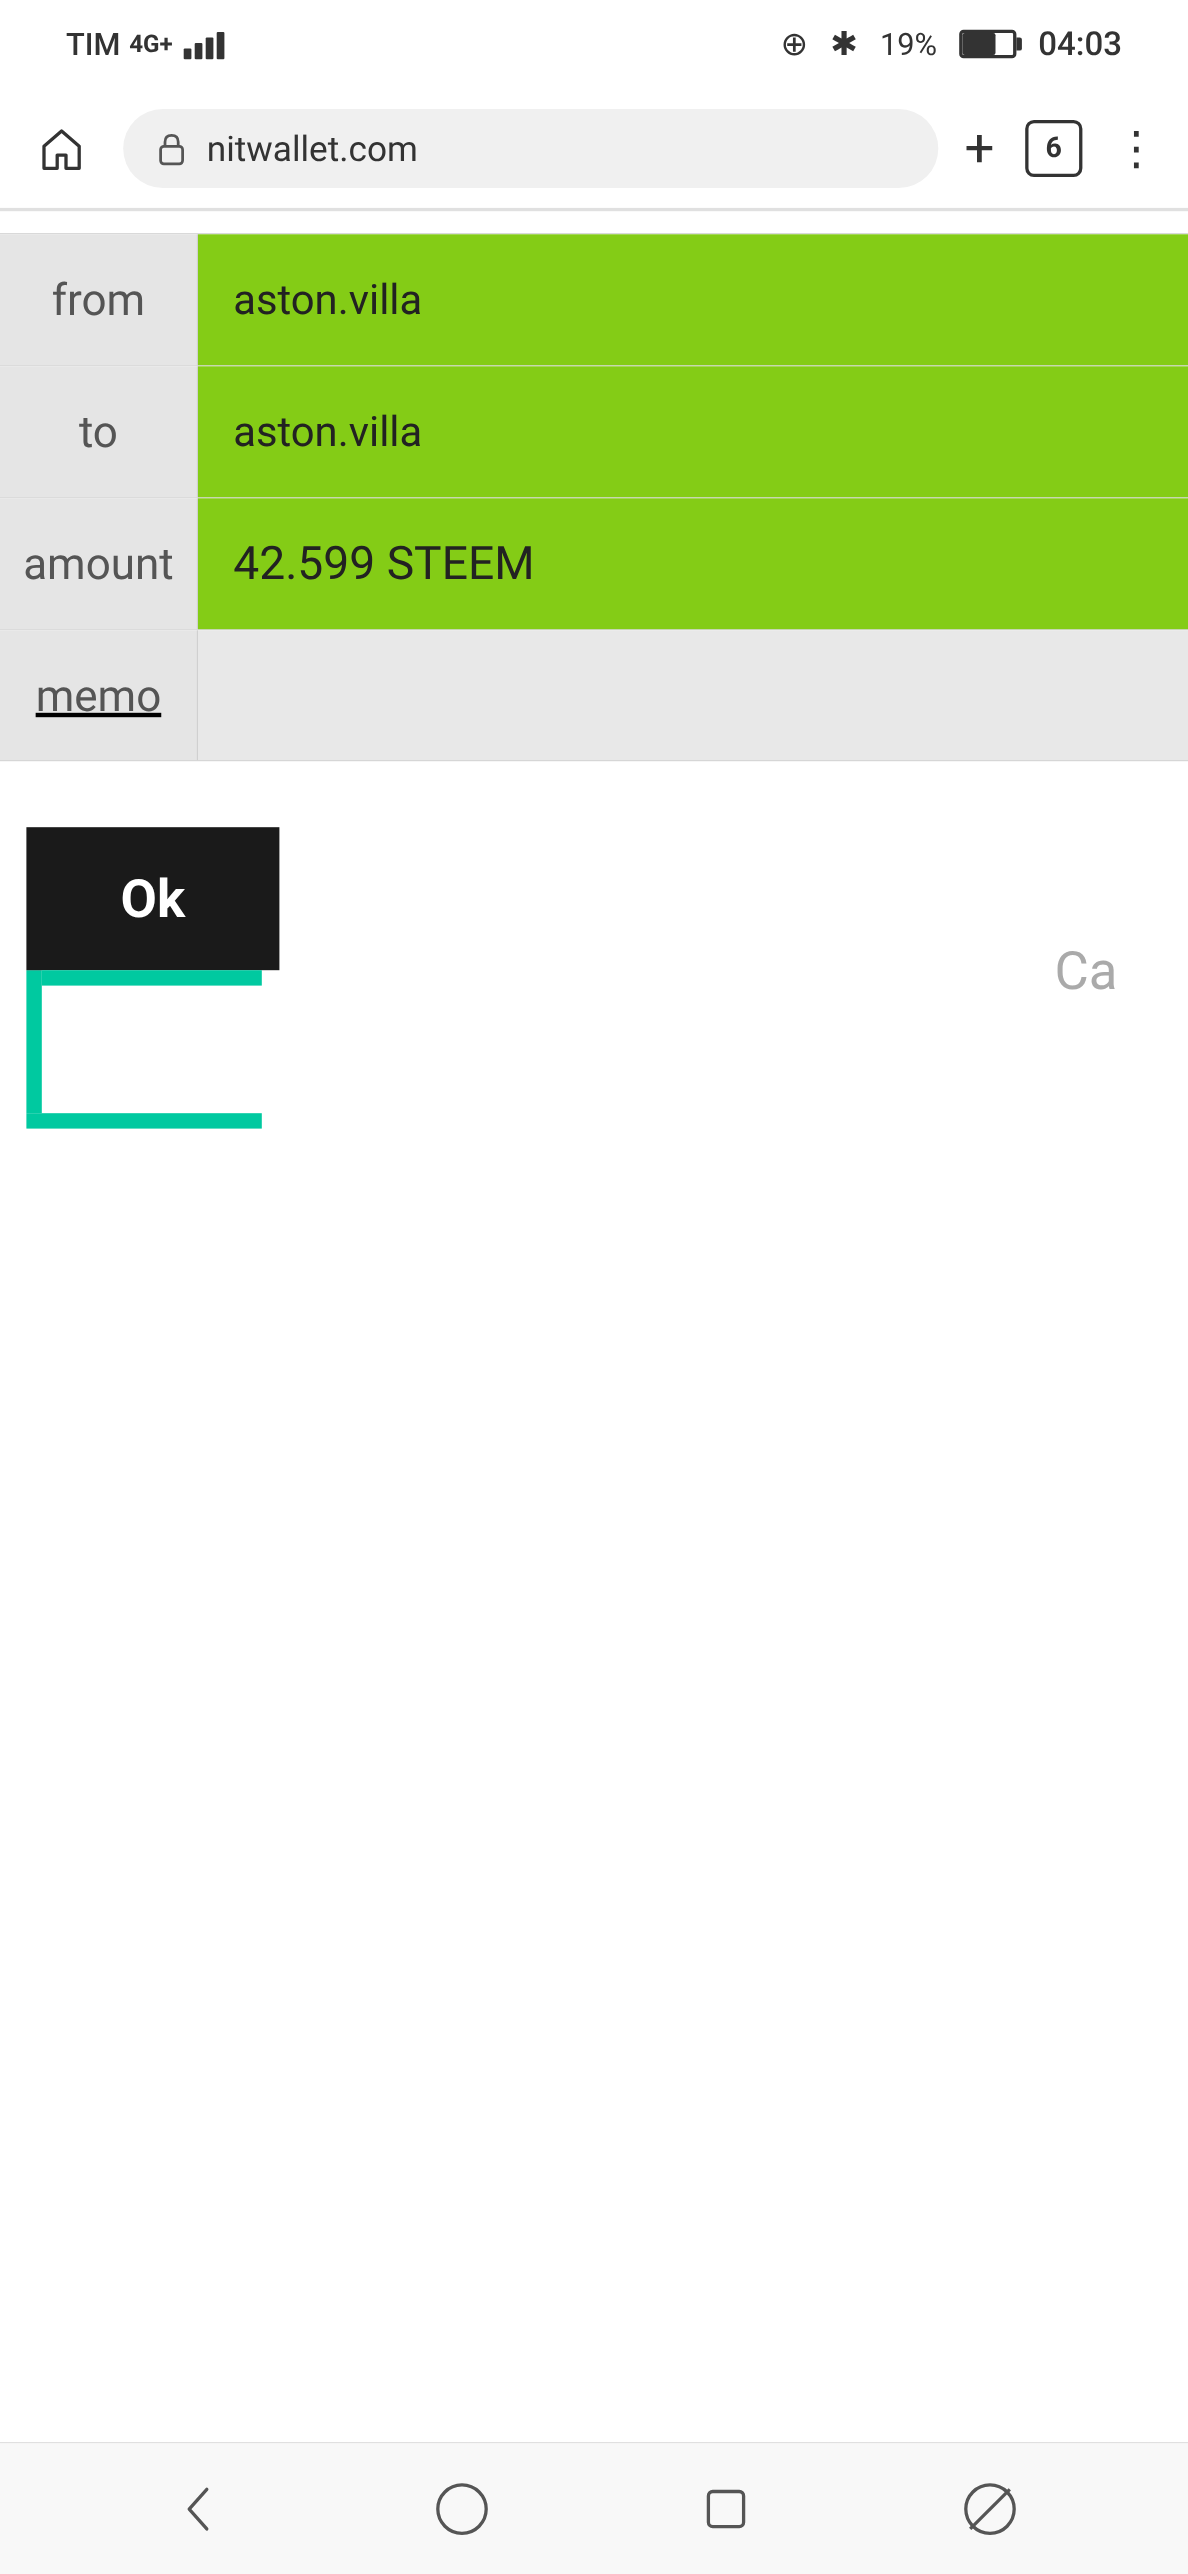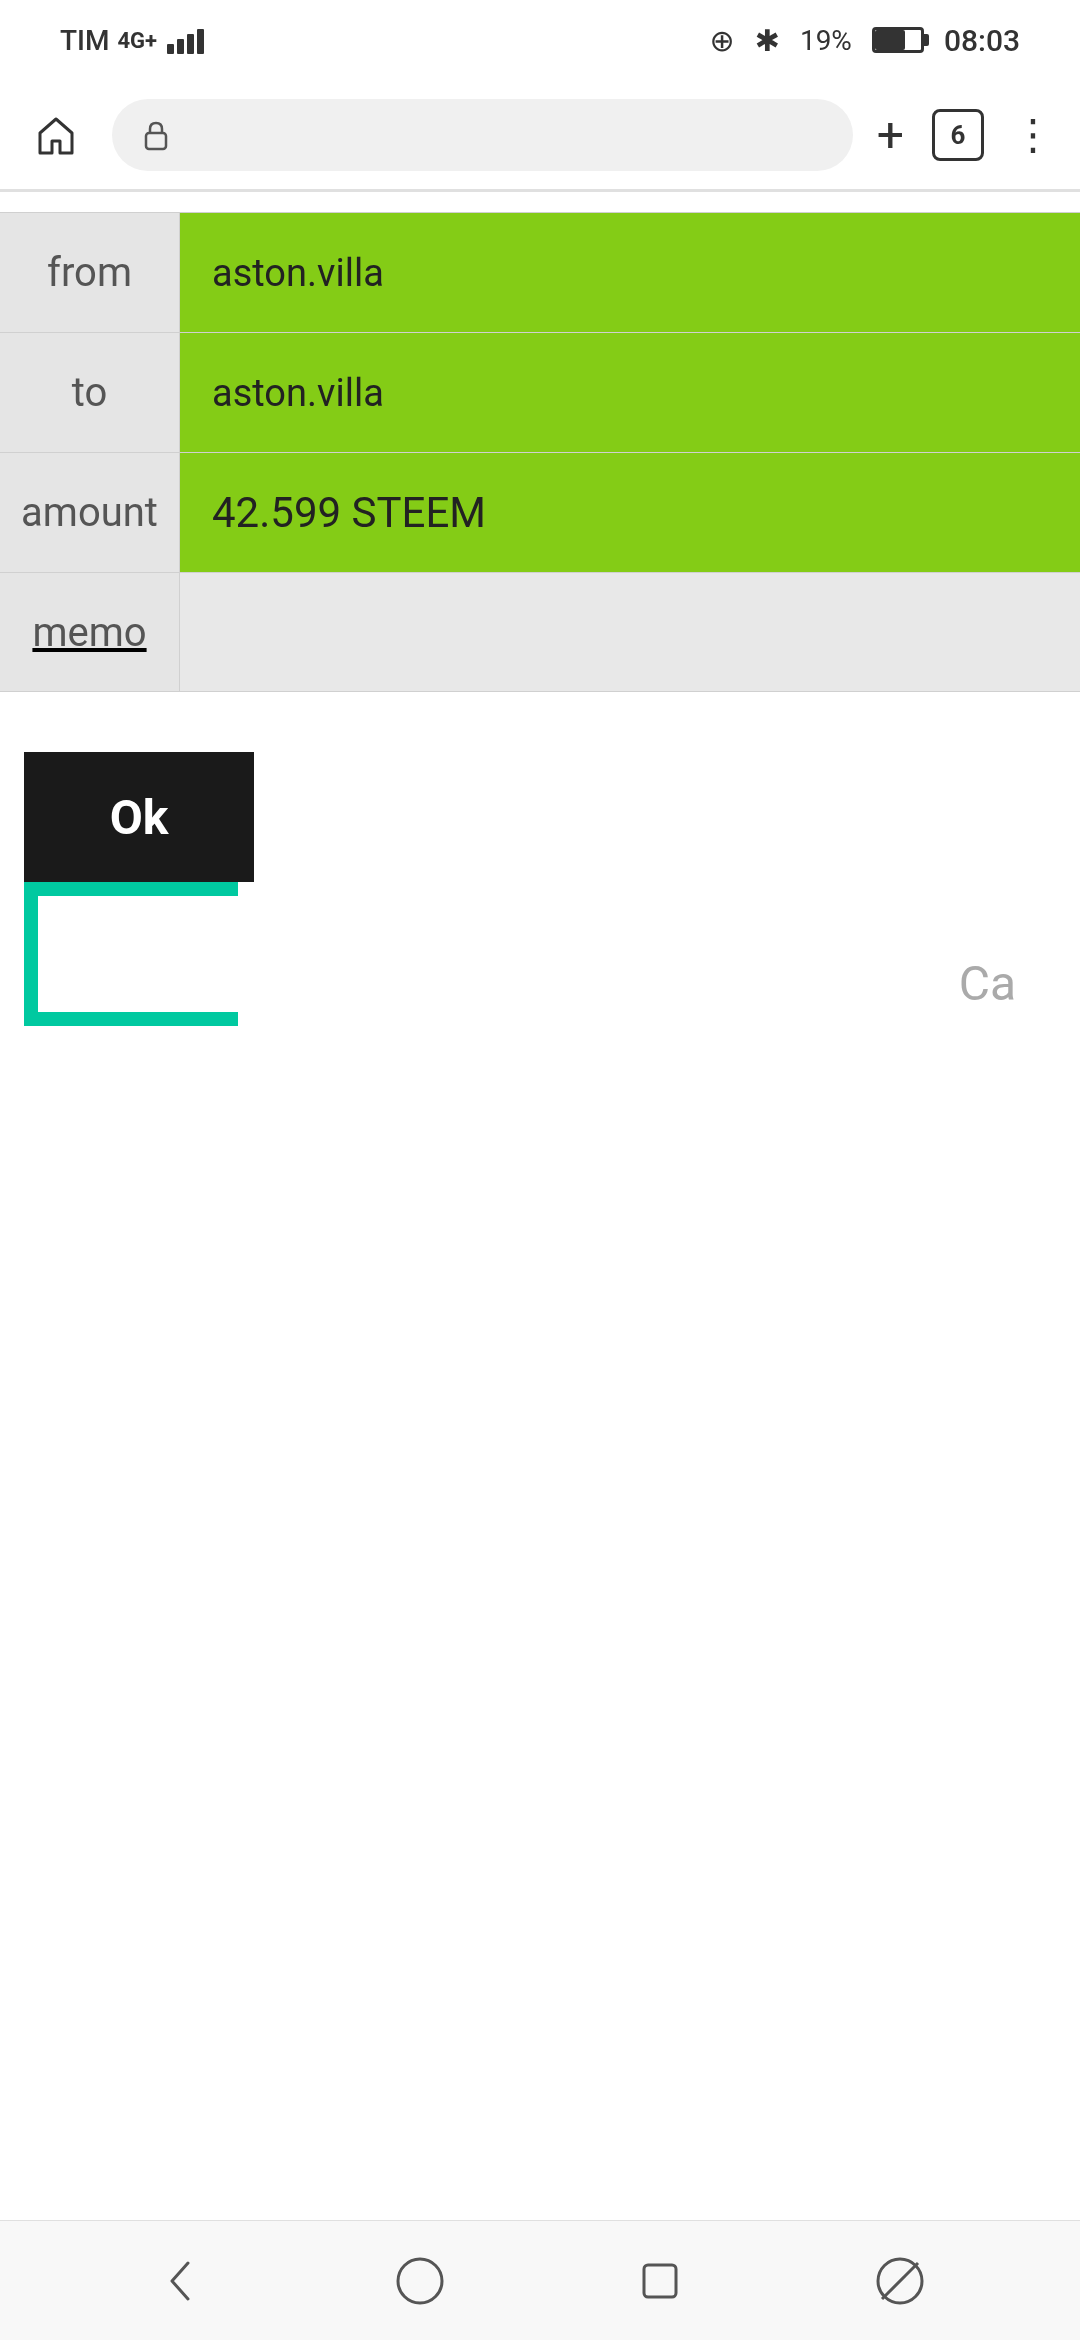--- a/index.html
+++ b/index.html
@@ -212,21 +212,21 @@
       color: #222;
     }
 
     .form-value.empty {
       background: #e8e8e8;
     }
 
     
     .buttons-row {
       display: flex;
-      align-items: flex-end;
+      align-items: center;
       padding: 40px 24px;
       gap: 0;
     }
 
     .ok-button {
       position: relative;
       width: 230px;
       height: 130px;
       background: #1a1a1a;
       color: #ffffff;
@@ -312,36 +312,37 @@
   </div>
   <div class="status-right">
     <span style="font-size:30px;">⊕</span>
     <span style="font-size:30px;">✱</span>
     <span>19%</span>
     <div class="battery-icon">
       <div class="battery-rect">
         <div class="battery-fill"></div>
       </div>
     </div>
-    <span style="font-size:30px; font-weight:500;">08:03</span>
+    <span style="font-size:30px; font-weight:500;">04:03</span>
   </div>
 </div>
 
 <div class="browser-bar">
   <div class="home-icon-btn">
     <svg class="home-svg" viewBox="0 0 48 48">
       <path d="M8 22 L24 8 L40 22 L40 42 L28 42 L28 30 L20 30 L20 42 L8 42 Z" fill="none" stroke="#333" stroke-width="3" stroke-linejoin="round"></path>
     </svg>
   </div>
 
   <div class="url-bar">
     <svg class="lock-icon" viewBox="0 0 32 32">
       <rect x="6" y="14" width="20" height="16" rx="3" fill="none" stroke="#555" stroke-width="2.5"></rect>
       <path d="M10 14 L10 10 Q10 4 16 4 Q22 4 22 10 L22 14" fill="none" stroke="#555" stroke-width="2.5"></path>
     </svg>
+    <span class="url-text">nitwallet.com</span>
   </div>
 
   <div class="browser-actions">
     <span class="plus-btn">+</span>
     <div class="tabs-btn">
       <span>6</span>
     </div>
     <span class="more-btn">⋮</span>
   </div>
 </div>

